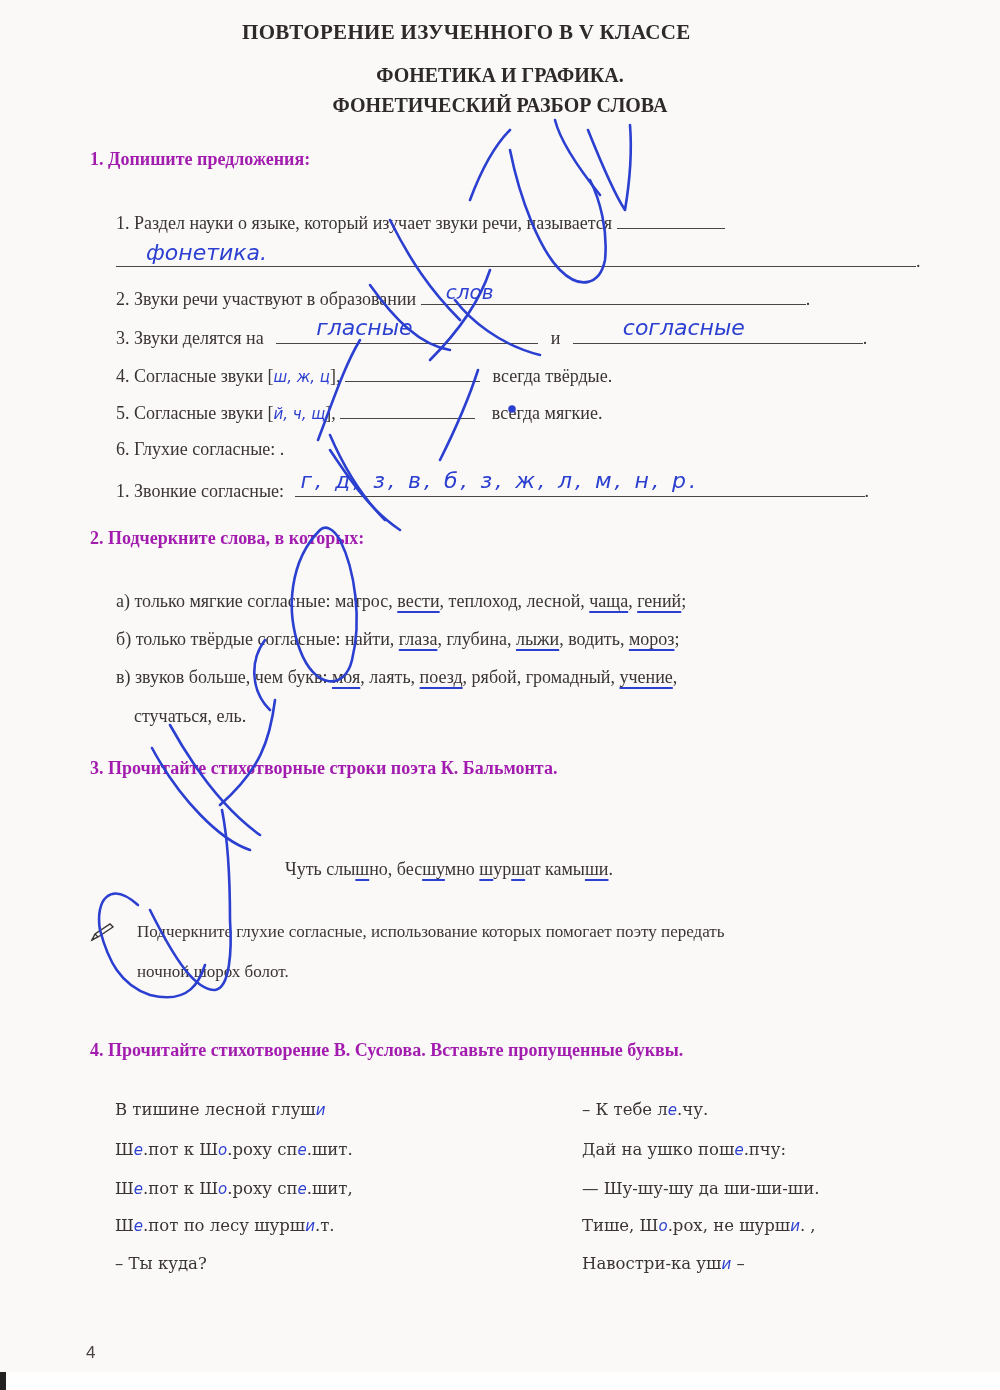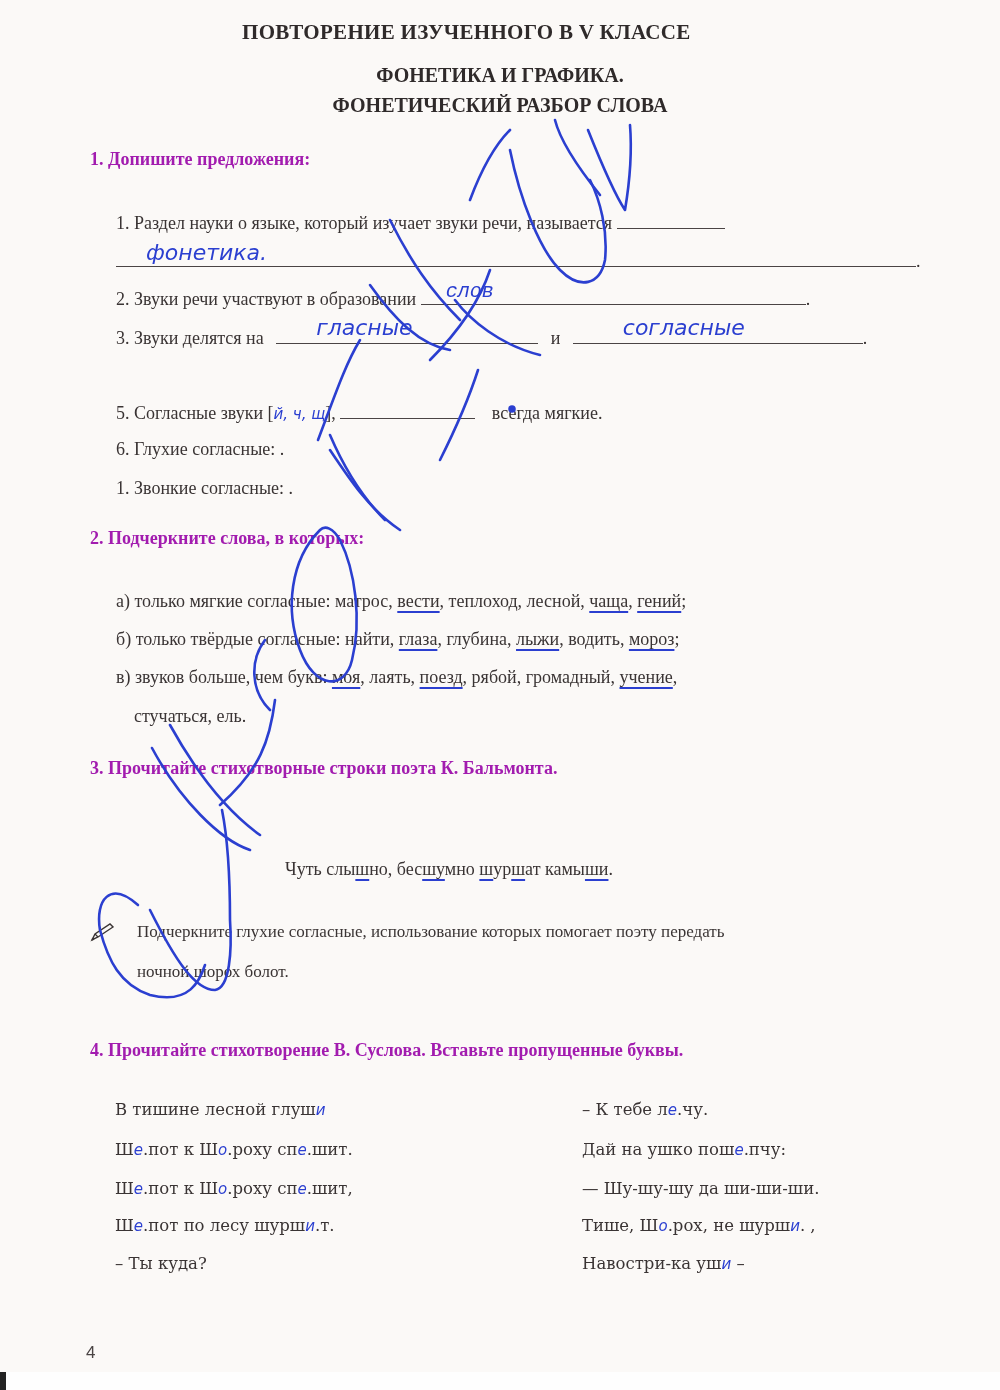--- a/index.html
+++ b/index.html
@@ -42,50 +42,57 @@
   </div>
   <div class="abs line" style="left:116px; top:248px;">
     <span class="blank" style="width:800px;">
       <span class="hw" style="position:absolute; left:30px; top:-8px; font-size:22px;">фонетика.</span>
     </span>.
   </div>
 
   <div class="abs line" style="left:116px; top:286px;">
     <span>2. Звуки речи участвуют в образовании</span>
     <span class="blank" style="width:385px;">
-      <span class="hw" style="position:absolute; left:25px; top:-6px; font-size:20px;font-family:Liberation Mono, monospace;">слов</span>
+      <span class="hw" style="position:absolute; left:25px; top:-6px; font-size:20px;">слов</span>
     </span><span>.</span>
   </div>
 
   <div class="abs line" style="left:116px; top:325px;">
     <span>3. Звуки делятся на</span>
     <span class="blank" style="width:262px; margin-left:8px;">
       <span class="hw" style="position:absolute; left:40px; top:-10px; font-size:22px;">гласные</span>
     </span>
     <span style="margin:0 8px;">и</span>
     <span class="blank" style="width:290px;">
       <span class="hw" style="position:absolute; left:50px; top:-10px; font-size:22px;">согласные</span>
     </span><span>.</span>
   </div>
 
+  <div class="abs line" style="left:116px; top:363px;">
+    <span>4. Согласные звуки [</span><span class="hw" style="font-size:15px;">ш, ж, ц</span><span>],</span>
+    <span class="blank" style="width:135px;"></span>
+    <span style="margin-left:8px;">всегда твёрдые.</span>
+  </div>
 
   <div class="abs line" style="left:116px; top:400px;">
     <span>5. Согласные звуки [</span><span class="hw" style="font-size:15px;">й, ч, щ</span><span>],</span>
     <span class="blank" style="width:135px;"></span>
     <span style="margin-left:12px;">всегда мягкие.</span>
   </div>
 
   <div class="abs line" style="left:116px; top:439px;">
     <span>6. Глухие согласные:</span>
     <span>.</span>
   </div>
 
   <div class="abs line" style="left:116px; top:478px;">
     <span>1. Звонкие согласные:</span>
-    <span>.</span>
+    <span class="blank" style="width:570px; margin-left:6px;">
+      <span class="hw" style="position:absolute; left:6px; top:-10px; font-size:22px; letter-spacing:3px;">г, д, з, в, б, з, ж, л, м, н, р.</span>
+    </span><span>.</span>
   </div>
 
   <div class="abs task" style="left:90px; top:528px;">2. Подчеркните слова, в которых:</div>
 
   <div class="abs line" style="left:116px; top:591px;">
     <span>а) только мягкие согласные:</span>
     <span>матрос</span>,
     <span class="ul">вести</span>,
     <span>теплоход</span>,
     <span>лесной</span>,

